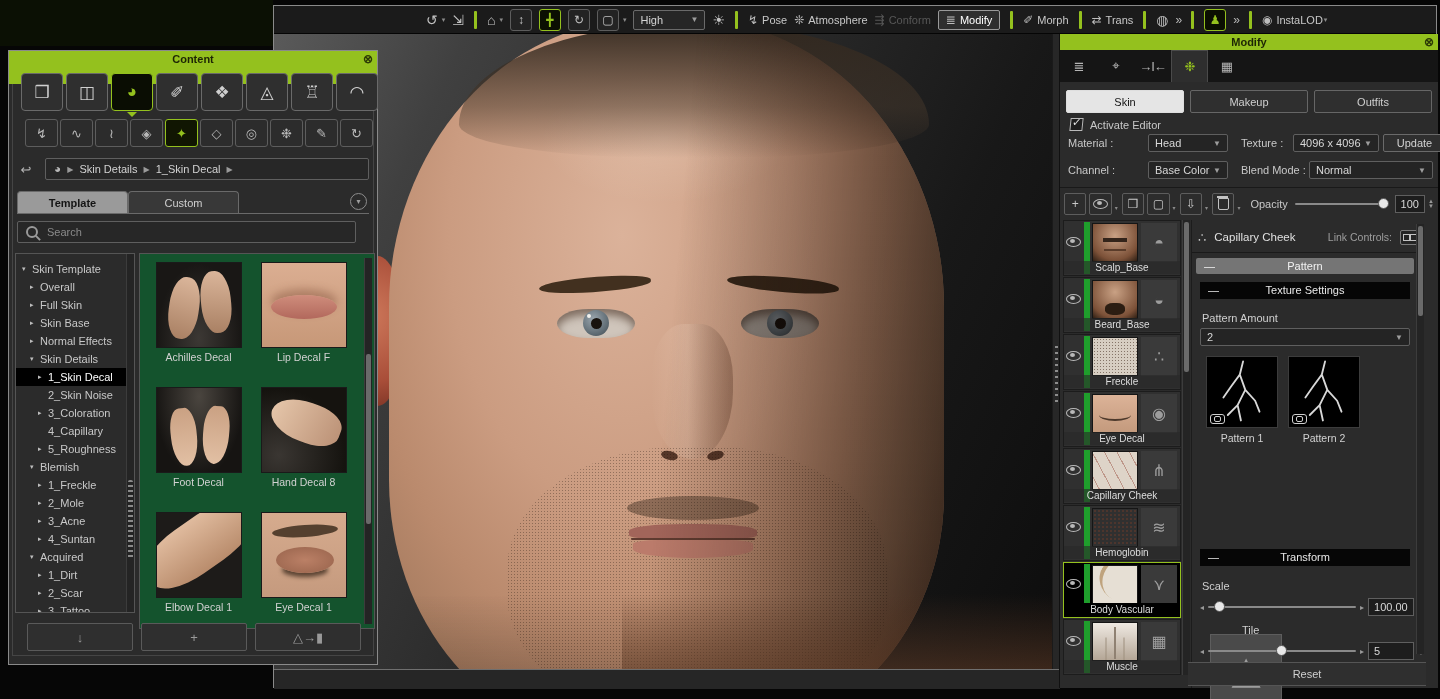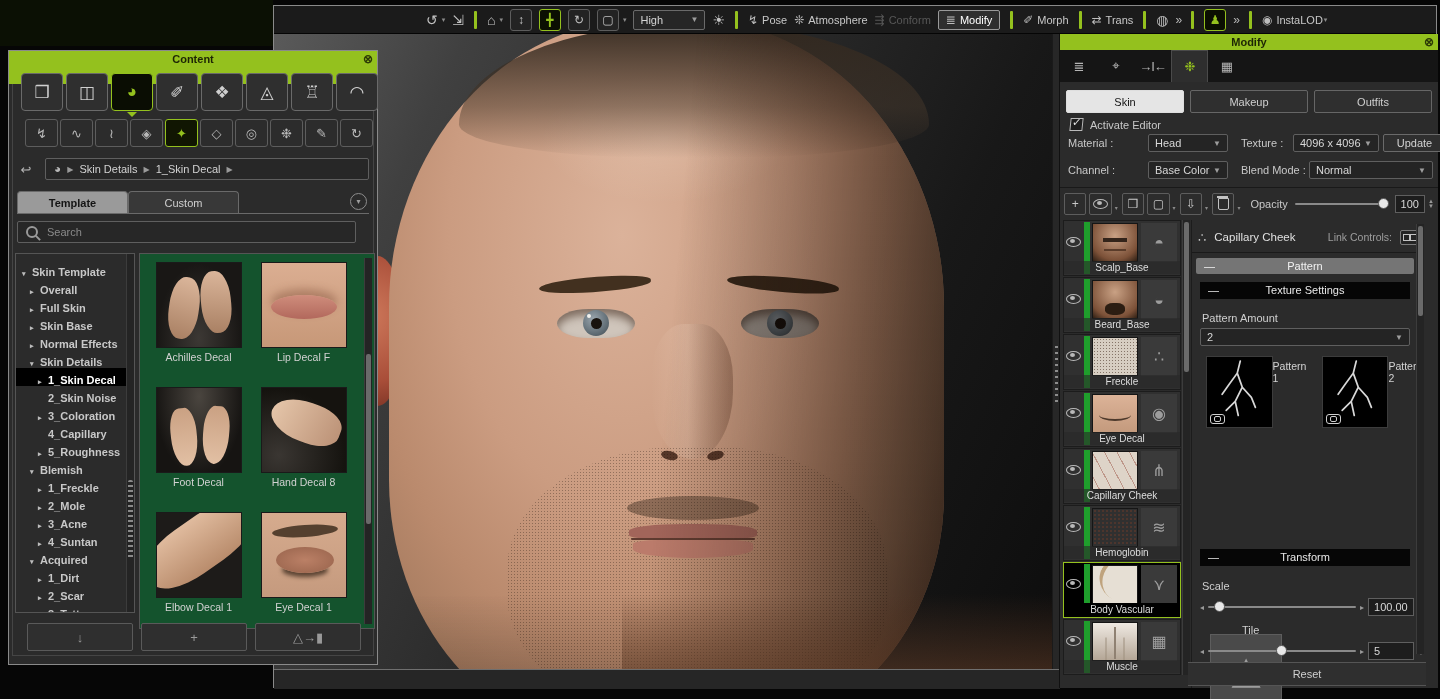--- a/index.html
+++ b/index.html
@@ -114,21 +114,21 @@
   #searchrow{position:absolute;left:8px;top:170px;width:339px;height:22px;border:1px solid #5f5f5f;border-radius:2px;
     background:#272727;display:flex;align-items:center;gap:7px;padding:0 8px;box-sizing:border-box;}
   .mag{width:8px;height:8px;border:2px solid #9a9a9a;border-radius:50%;position:relative;flex:none;}
   .mag::after{content:"";position:absolute;width:6px;height:2px;background:#9a9a9a;transform:rotate(45deg);
     right:-5px;bottom:-3px;}
   #searchrow input{background:transparent;border:none;outline:none;color:#cfcfcf;font-size:11px;width:100%;
     font-family:"Liberation Sans",sans-serif;}
   #searchrow input::placeholder{color:#8a8a8a;}
   #treebox{position:absolute;left:6px;top:202px;width:120px;height:360px;border:1px solid #555;background:#2b2b2b;
     box-sizing:border-box;overflow:hidden;padding-top:6px;}
-  .titem{display:flex;align-items:flex-end;height:18px;color:#c8c8c8;cursor:pointer;padding-left:6px;font-weight:bold;}
+  .titem{display:flex;align-items:center;height:18px;color:#c8c8c8;cursor:pointer;padding-left:6px;}
   .titem.lv1{padding-left:14px;}
   .titem.lv2{padding-left:22px;}
   .titem.sel{background:#000;color:#fff;}
   .tmark{width:10px;font-size:7px;color:#bdbdbd;flex:none;}
   .tlabel{white-space:nowrap;}
   .vscroll{position:absolute;width:7px;background:#242424;border-left:1px solid #3c3c3c;}
   .vthumb{position:absolute;left:1px;width:5px;background:#6a6a6a;border-radius:2px;}
   .vthumb.dots{background:repeating-linear-gradient(#8a8a8a 0 2px, transparent 2px 5px);}
   #treescroll{right:0;top:0;bottom:0;}
   #thumbbox{position:absolute;left:130px;top:202px;width:236px;height:376px;border:1px solid #555;background:#14532d;
@@ -250,21 +250,21 @@
   .dblbox::before,.dblbox::after{content:"";position:absolute;top:3px;width:5px;height:5px;border:1px solid #c2c2c2;}
   .dblbox::before{left:2px;}
   .dblbox::after{right:2px;}
   #prophr{position:absolute;left:0;top:32px;right:8px;height:1px;background:#1a1a1a;}
   .secgray{position:absolute;left:4px;right:12px;height:16px;background:#757575;border-radius:2px;color:#f2f2f2;
     text-align:center;line-height:16px;cursor:pointer;}
   .secblack{position:absolute;left:8px;right:16px;height:17px;background:#060606;color:#e8e8e8;text-align:center;
     line-height:17px;cursor:pointer;}
   .minus{position:absolute;left:8px;top:0;}
   .plabel{position:absolute;left:10px;color:#cfcfcf;}
-  .patt{display:flex;flex-direction:row;align-items:flex-start;cursor:pointer;}
+  .patt{display:flex;flex-direction:column;align-items:center;cursor:pointer;}
   .pimg{width:70px;height:70px;background:#000;border:1px solid #3c3c3c;position:relative;}
   .pimg svg{position:absolute;inset:0;}
   .chain{position:absolute;left:3px;bottom:3px;width:13px;height:8px;border:1px solid #cfcfcf;border-radius:3px;background:#000;}
   .chain::after{content:"";position:absolute;left:3px;top:1px;width:5px;height:4px;border:1px solid #cfcfcf;border-radius:2px;}
   .pname2{margin-top:4px;font-size:10.5px;color:#d2d2d2;}
   #patt3{position:absolute;left:18px;top:414px;display:flex;flex-direction:column;align-items:center;}
   #patt3 .pimg{background:#4a4a4a;border:1px solid #5d5d5d;display:flex;align-items:center;justify-content:center;}
   #patt3 .warn{color:#9d9d9d;font-size:38px;line-height:1;position:relative;}
   #patt3 .warn i{position:absolute;left:0;right:0;top:13px;font-style:normal;font-size:16px;text-align:center;}
   .slabel{position:absolute;left:10px;color:#cfcfcf;}

